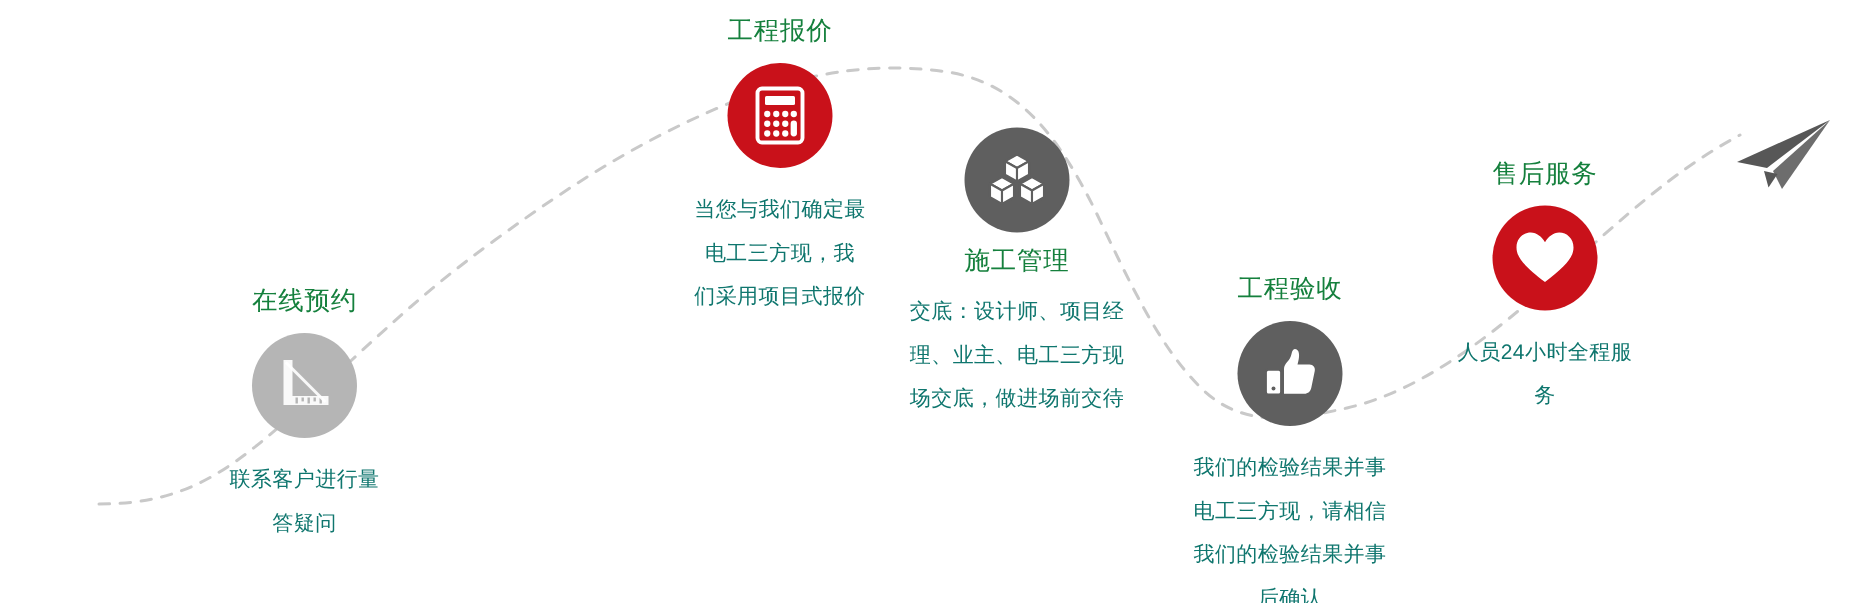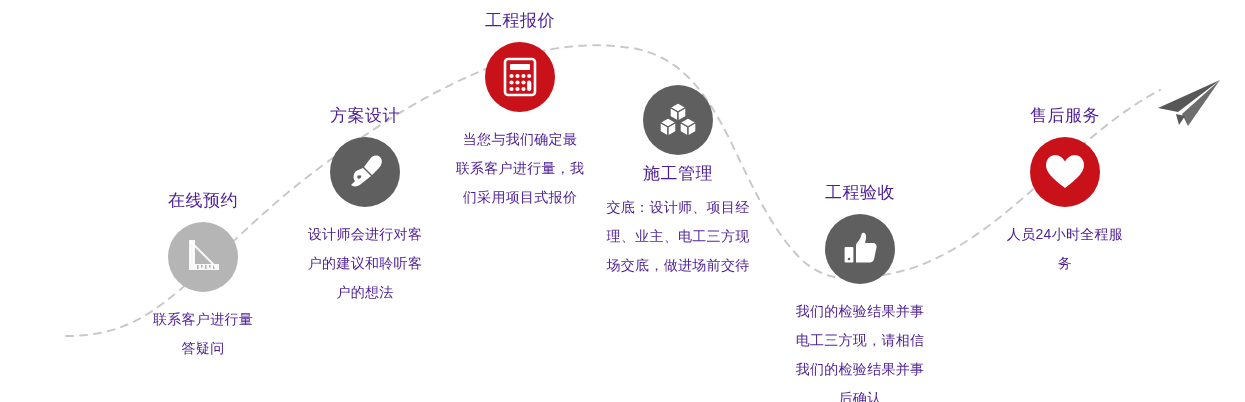--- a/index.html
+++ b/index.html
@@ -25,21 +25,21 @@
     height: 402px;
     pointer-events: none;
   }
   .step {
     position: absolute;
     width: 180px;
     text-align: center;
   }
   .step-title {
     font-size: 17px;
-    color: #4c1d95;
+    color: #15803d;
     line-height: 22px;
     letter-spacing: 0.5px;
     white-space: nowrap;
   }
   .icon-wrap {
     display: flex;
     align-items: center;
     justify-content: center;
   }
   .icon-circle {
@@ -47,33 +47,33 @@
     height: 70px;
     border-radius: 50%;
     display: flex;
     align-items: center;
     justify-content: center;
     position: relative;
   }
   .icon-circle svg { display: block; }
   .step-desc {
     font-size: 14px;
-    color: #4c1d95;
+    color: #0f766e;
     line-height: 29px;
     letter-spacing: 0.3px;
   }
   .desc-line { display: block; white-space: nowrap; }
 
   
   #step-1 { left: 113px; top: 190px; }
   #step-2 { left: 275px; top: 105px; }
   #step-3 { left: 430px; top: 10px; }
   #step-4 { left: 588px; top: 85px; }
   #step-5 { left: 770px; top: 182px; }
-  #step-6 { left: 975px; top: 105px; }
+  #step-6 { left: 940px; top: 105px; }
 
   .t-gap { height: 10px; }
   .d-gap { height: 13px; }
   .d-gap-sm { height: 8px; }
 
   #plane {
     position: absolute;
     left: 1152px;
     top: 78px;
   }
@@ -122,39 +122,20 @@
         </svg>
       </div>
     </div>
     <div class="d-gap"></div>
     <div class="step-desc">
       <span class="desc-line">联系客户进行量</span>
       <span class="desc-line">答疑问</span>
     </div>
   </div>
 
-  <div class="step" id="step-2">
-    <div class="step-title">方案设计</div>
-    <div class="t-gap"></div>
-    <div class="icon-wrap">
-      <div class="icon-circle" style="background:#5f5f5f;">
-        <svg width="42" height="42" viewBox="0 0 42 42" xmlns="http://www.w3.org/2000/svg">
-          <path d="M36 6 C32 3, 28 5, 26 8 L20 16 L28 24 L35 17 C38 14, 39 9, 36 6 Z" fill="#ffffff"></path>
-          <path d="M19 17 L27 25 L17 33 C14 36, 9 36, 7 34 L14 27 C16 28, 18 26, 17 24 L11 30 C9 28, 9 23, 12 20 Z" fill="#ffffff"></path>
-          <circle cx="15" cy="26" r="1.8" fill="#5f5f5f"></circle>
-        </svg>
-      </div>
-    </div>
-    <div class="d-gap"></div>
-    <div class="step-desc">
-      <span class="desc-line">设计师会进行对客</span>
-      <span class="desc-line">户的建议和聆听客</span>
-      <span class="desc-line">户的想法</span>
-    </div>
-  </div>
 
   <div class="step" id="step-3">
     <div class="step-title">工程报价</div>
     <div class="t-gap"></div>
     <div class="icon-wrap">
       <div class="icon-circle" style="background:#c9111a;">
         <svg width="40" height="42" viewBox="0 0 40 42" xmlns="http://www.w3.org/2000/svg">
           <rect x="5" y="3" width="30" height="36" rx="3" ry="3" fill="none" stroke="#ffffff" stroke-width="2.6"></rect>
           <rect x="10" y="8" width="20" height="6" rx="1" fill="#ffffff"></rect>
           <g fill="#ffffff">
@@ -169,21 +150,21 @@
             <circle cx="17.5" cy="33" r="2.1"></circle>
             <circle cx="23.5" cy="33" r="2.1"></circle>
             <rect x="27.1" y="24.4" width="4.2" height="10.6" rx="2.1"></rect>
           </g>
         </svg>
       </div>
     </div>
     <div class="d-gap"></div>
     <div class="step-desc">
       <span class="desc-line">当您与我们确定最</span>
-      <span class="desc-line">联系客户进行量，我</span>
+      <span class="desc-line">电工三方现，我</span>
       <span class="desc-line">们采用项目式报价</span>
     </div>
   </div>
 
   <div class="step" id="step-4">
     <div class="icon-wrap">
       <div class="icon-circle" style="background:#5f5f5f;">
         <svg width="42" height="42" viewBox="0 0 42 42" xmlns="http://www.w3.org/2000/svg">
           <g fill="#ffffff" stroke="#5f5f5f" stroke-width="1.4" stroke-linejoin="round">
             <path d="M21 4 L29 8.5 L21 13 L13 8.5 Z"></path>

